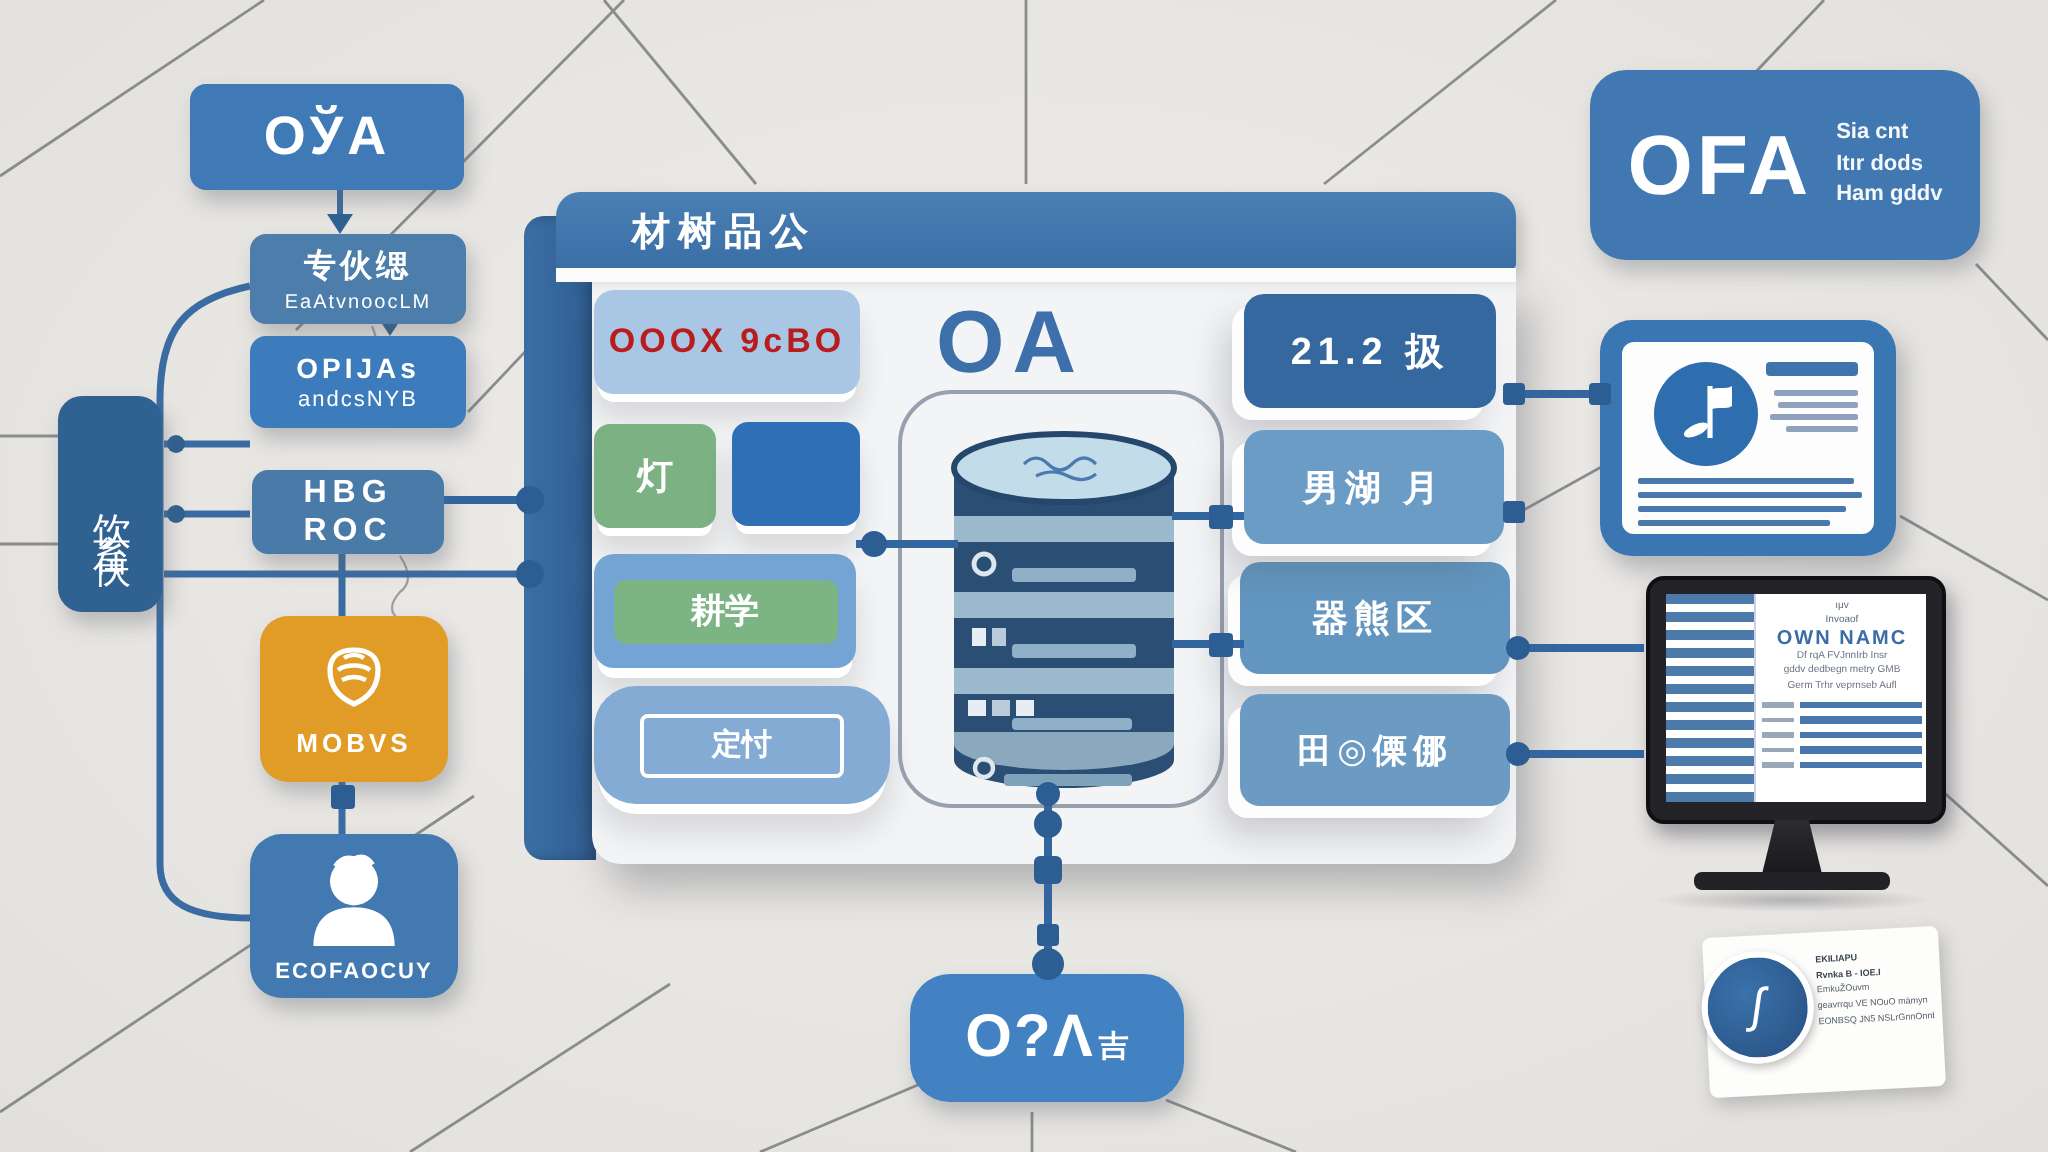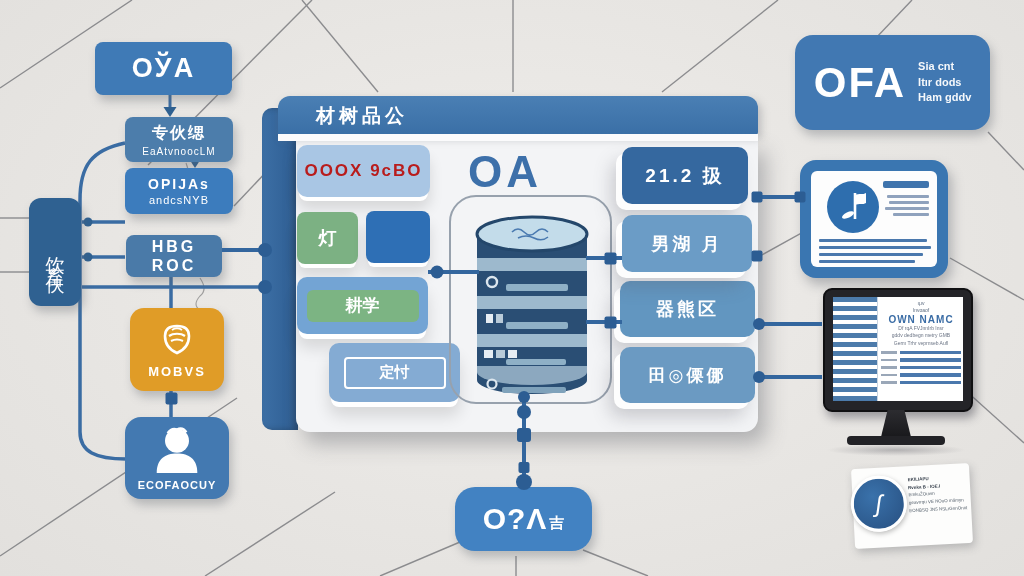--- a/index.html
+++ b/index.html
@@ -45,22 +45,22 @@
   .p-title{left:430px;top:146px;width:150px;height:52px;z-index:4;color:#3d70aa;font-size:44px;font-weight:600;letter-spacing:4px;
            background:none;box-shadow:none;}
   .chip-g1{left:297px;top:212px;width:61px;height:52px;background:#7cb183;z-index:4;font-size:18px;font-weight:bold;
            box-shadow:0 6px 0 -2px #fff,0 12px 14px rgba(0,0,0,.12);}
   .chip-d{left:366px;top:211px;width:64px;height:52px;background:#2e6fb5;z-index:4;
           box-shadow:0 6px 0 -2px #fff,0 12px 14px rgba(0,0,0,.12);}
   .row2{left:297px;top:277px;width:131px;height:57px;background:#73a4d4;border-radius:10px;z-index:4;
         box-shadow:0 7px 0 -2px #fff,0 14px 16px rgba(0,0,0,.12);}
   .row2 .inner{width:112px;height:32px;background:#7cb483;border-radius:6px;display:flex;align-items:center;justify-content:center;
                font-size:17px;font-weight:bold;color:#fff;}
-  .row3{left:297px;top:343px;width:131px;height:59px;background:#84abd3;border-radius:10px;z-index:4;
-        box-shadow:0 7px 0 -2px #fff,0 14px 16px rgba(0,0,0,.12);margin-left:32px;}
+  .row3{left:297px;top:343px;width:148px;height:59px;background:#84abd3;border-radius:21px;z-index:4;
+        box-shadow:0 7px 0 -2px #fff,0 14px 16px rgba(0,0,0,.12);}
   .row3 .inner{width:98px;height:28px;border:2px solid #fff;border-radius:4px;display:flex;align-items:center;justify-content:center;
                font-size:15px;font-weight:bold;color:#fff;}
   .cylsvg{left:448px;top:194px;z-index:4;}
   .rb{z-index:4;font-weight:bold;border-radius:10px;letter-spacing:3px;
       box-shadow:-6px 6px 0 rgba(255,255,255,.95),-10px 14px 18px rgba(90,90,100,.28);}
   .rb1{left:622px;top:147px;width:126px;height:57px;background:#35689f;font-size:19px;}
   .rb2{left:622px;top:215px;width:130px;height:57px;background:#6b9cc6;font-size:18px;}
   .rb3{left:620px;top:281px;width:135px;height:56px;background:#6296c0;font-size:18px;}
   .rb4{left:620px;top:347px;width:135px;height:56px;background:#6b9ac2;font-size:17px;}
   

